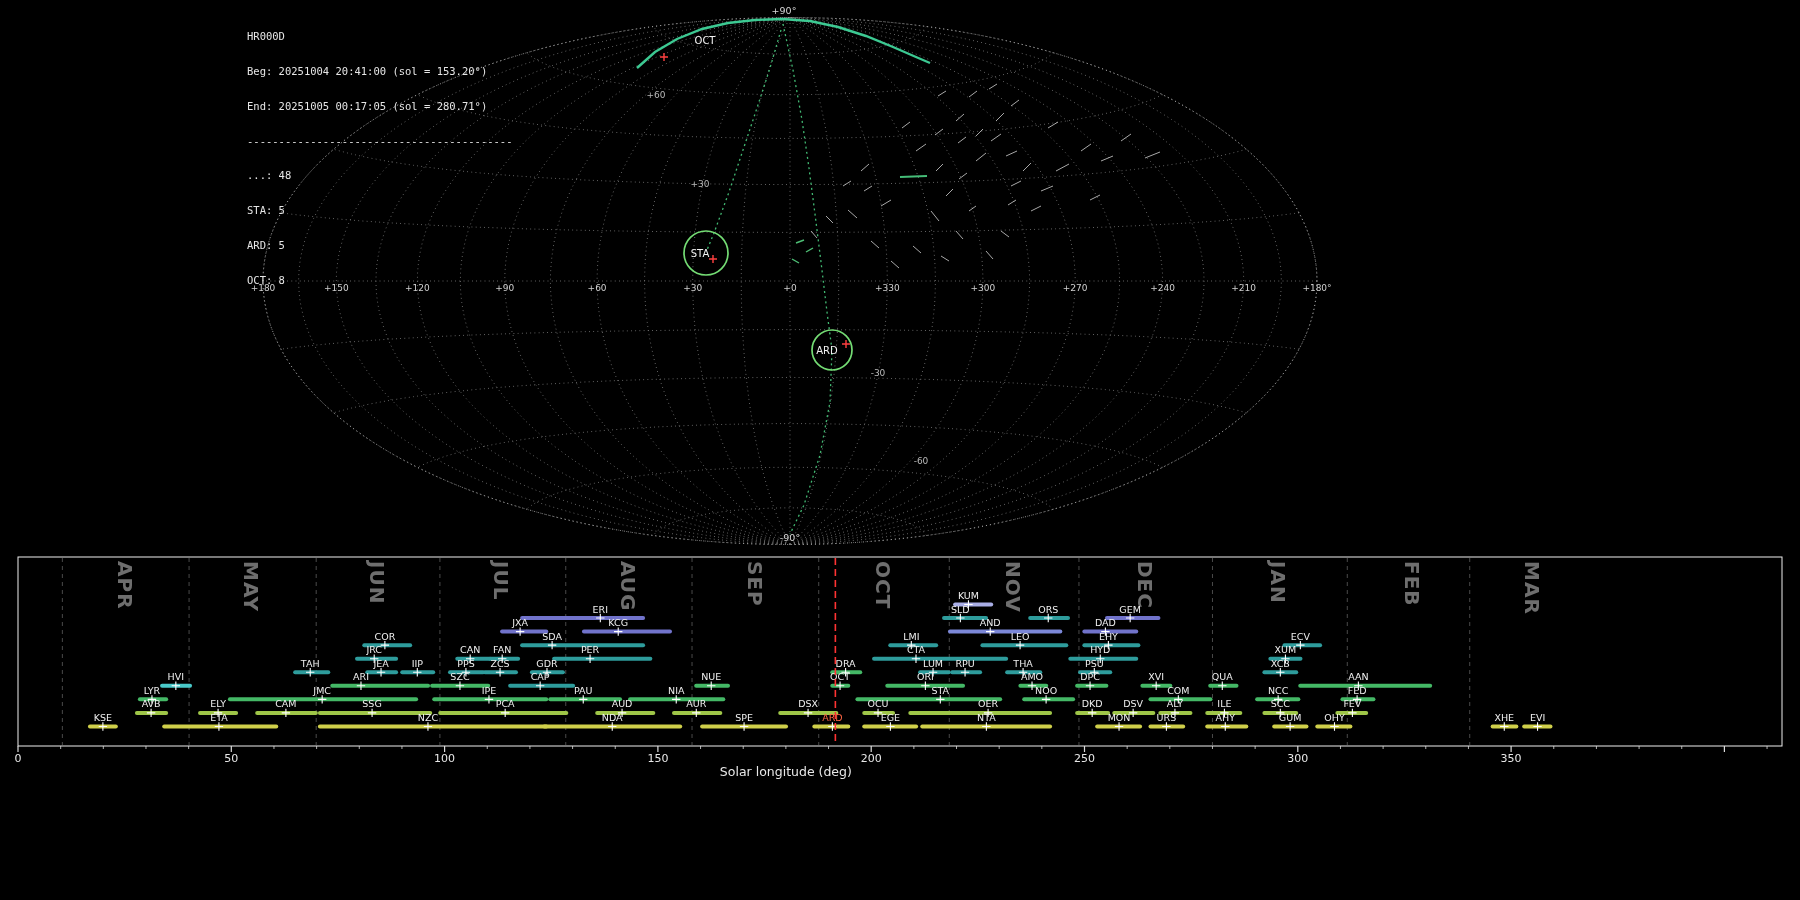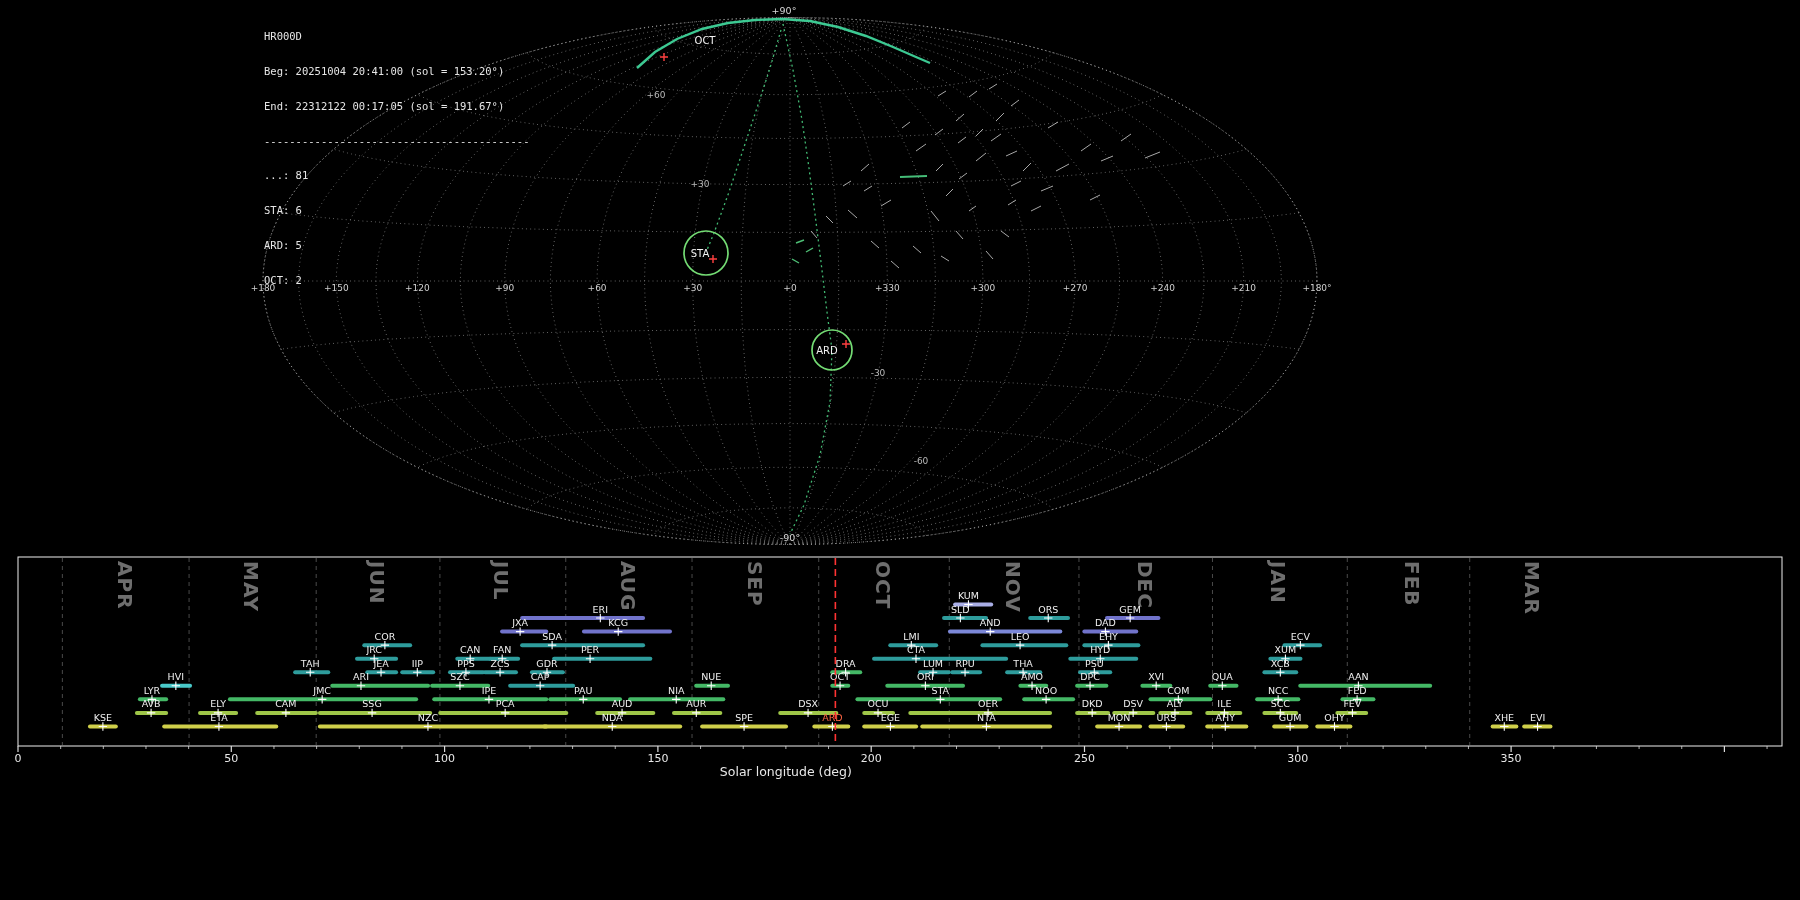--- a/index.html
+++ b/index.html
@@ -1,19 +1,19 @@
 <!DOCTYPE html>
 <html><head>
 <meta charset="utf-8">
 <style>
   html,body{margin:0;padding:0;background:#000;}
   #stage{position:relative;width:1800px;height:900px;background:#000;overflow:hidden;
          font-family:"DejaVu Sans",sans-serif;}
   #plot{position:absolute;left:0;top:0;}
-  .hdr{position:absolute;left:264px;top:8px;color:#e6e6e6;
+  .hdr{position:absolute;left:247px;top:8px;color:#e6e6e6;
        font-family:"DejaVu Sans Mono",monospace;font-size:10.5px;line-height:11.6px;
        white-space:pre;}
 </style>
 </head>
 <body>
 
 <div id="stage">
   <svg id="plot" width="1800" height="900">
       <g stroke="#999999" stroke-width="1" stroke-dasharray="0.8 3.4" fill="none" opacity="0.8">
         <path d="M790.0,544.5L808.4,544.3L826.8,543.9L845.1,543.1L863.3,541.9L881.5,540.5L899.6,538.7L917.5,536.7L935.3,534.3L952.9,531.6L970.2,528.6L987.4,525.3L1004.4,521.7L1021.0,517.8L1037.4,513.7L1053.5,509.2L1069.3,504.5L1084.7,499.5L1099.8,494.2L1114.5,488.6L1128.7,482.9L1142.6,476.8L1156.1,470.5L1169.1,464.0L1181.6,457.3L1193.7,450.4L1205.3,443.2L1216.4,435.9L1226.9,428.3L1236.9,420.6L1246.4,412.8L1255.3,404.7L1263.7,396.5L1271.4,388.2L1278.6,379.7L1285.2,371.1L1291.2,362.4L1296.6,353.6L1301.3,344.7L1305.5,335.8L1309.0,326.8L1311.9,317.7L1314.1,308.5L1315.7,299.4L1316.7,290.2L1317.0,281.0L1316.7,271.8L1315.7,262.6L1314.1,253.5L1311.9,244.3L1309.0,235.2L1305.5,226.2L1301.3,217.3L1296.6,208.4L1291.2,199.6L1285.2,190.9L1278.6,182.3L1271.4,173.8L1263.7,165.5L1255.3,157.3L1246.4,149.3L1236.9,141.4L1226.9,133.7L1216.4,126.1L1205.3,118.8L1193.7,111.6L1181.6,104.7L1169.1,98.0L1156.1,91.5L1142.6,85.2L1128.7,79.1L1114.5,73.4L1099.8,67.8L1084.7,62.5L1069.3,57.5L1053.5,52.8L1037.4,48.3L1021.0,44.2L1004.4,40.3L987.4,36.7L970.2,33.4L952.9,30.4L935.3,27.7L917.5,25.3L899.6,23.3L881.5,21.5L863.3,20.1L845.1,18.9L826.8,18.1L808.4,17.7L790.0,17.5"></path>
@@ -662,20 +662,20 @@
         <line x1="1639.08" y1="746" x2="1639.08" y2="749" stroke="#dddddd" stroke-width="0.8"></line>
         <line x1="1681.74" y1="746" x2="1681.74" y2="749" stroke="#dddddd" stroke-width="0.8"></line>
         <line x1="1724.4" y1="746" x2="1724.4" y2="752" stroke="#dddddd" stroke-width="1.2"></line>
         <line x1="1767.06" y1="746" x2="1767.06" y2="749" stroke="#dddddd" stroke-width="0.8"></line>
         <text x="785.88" y="776" fill="#e8e8e8" font-size="12.5" font-family="&quot;DejaVu Sans&quot;, sans-serif" text-anchor="middle">Solar longitude (deg)</text>
       </g>
     </svg>
   <div class="hdr">
     <div>HR000D</div>
     <div>Beg: 20251004 20:41:00 (sol = 153.20°)</div>
-    <div>End: 22312122 00:17:05 (sol = 191.67°)</div>
+    <div>End: 20251005 00:17:05 (sol = 280.71°)</div>
     <div>------------------------------------------</div>
-    <div>...: 81</div>
-    <div>STA: 6</div>
+    <div>...: 48</div>
+    <div>STA: 5</div>
     <div>ARD: 5</div>
-    <div>OCT: 2</div>
+    <div>OCT: 8</div>
   </div>
 </div>
 
 </body></html>

